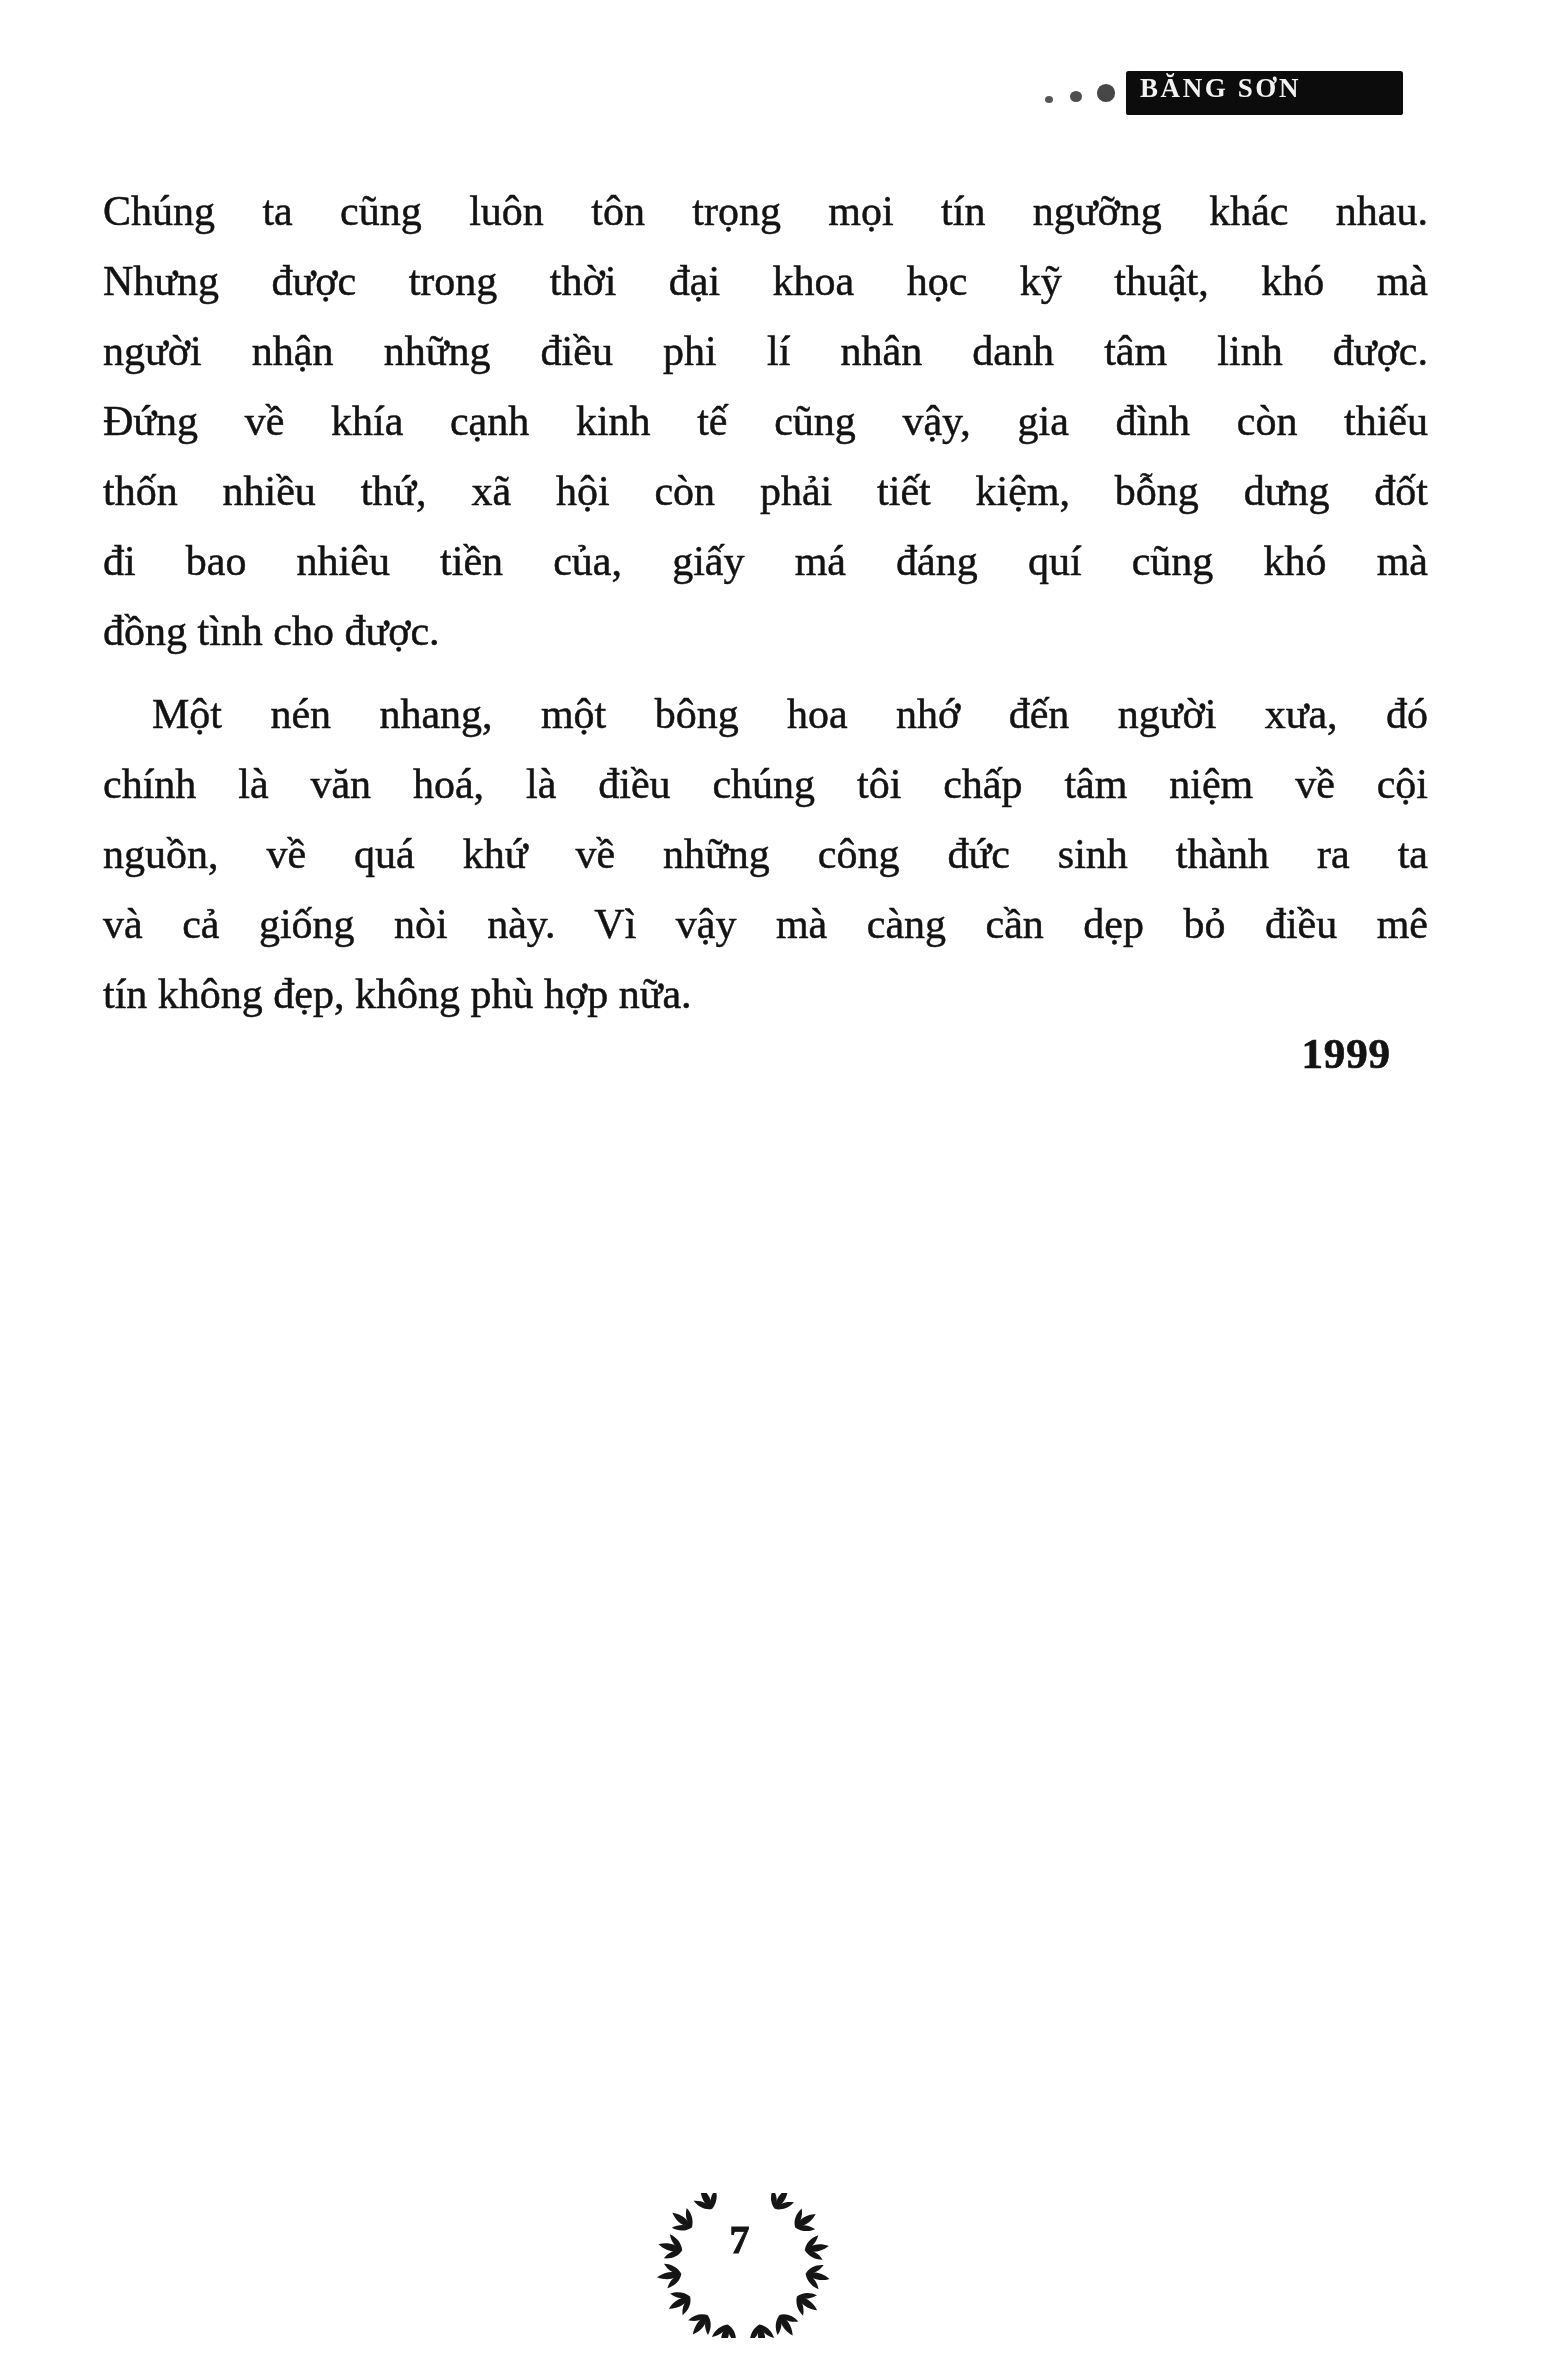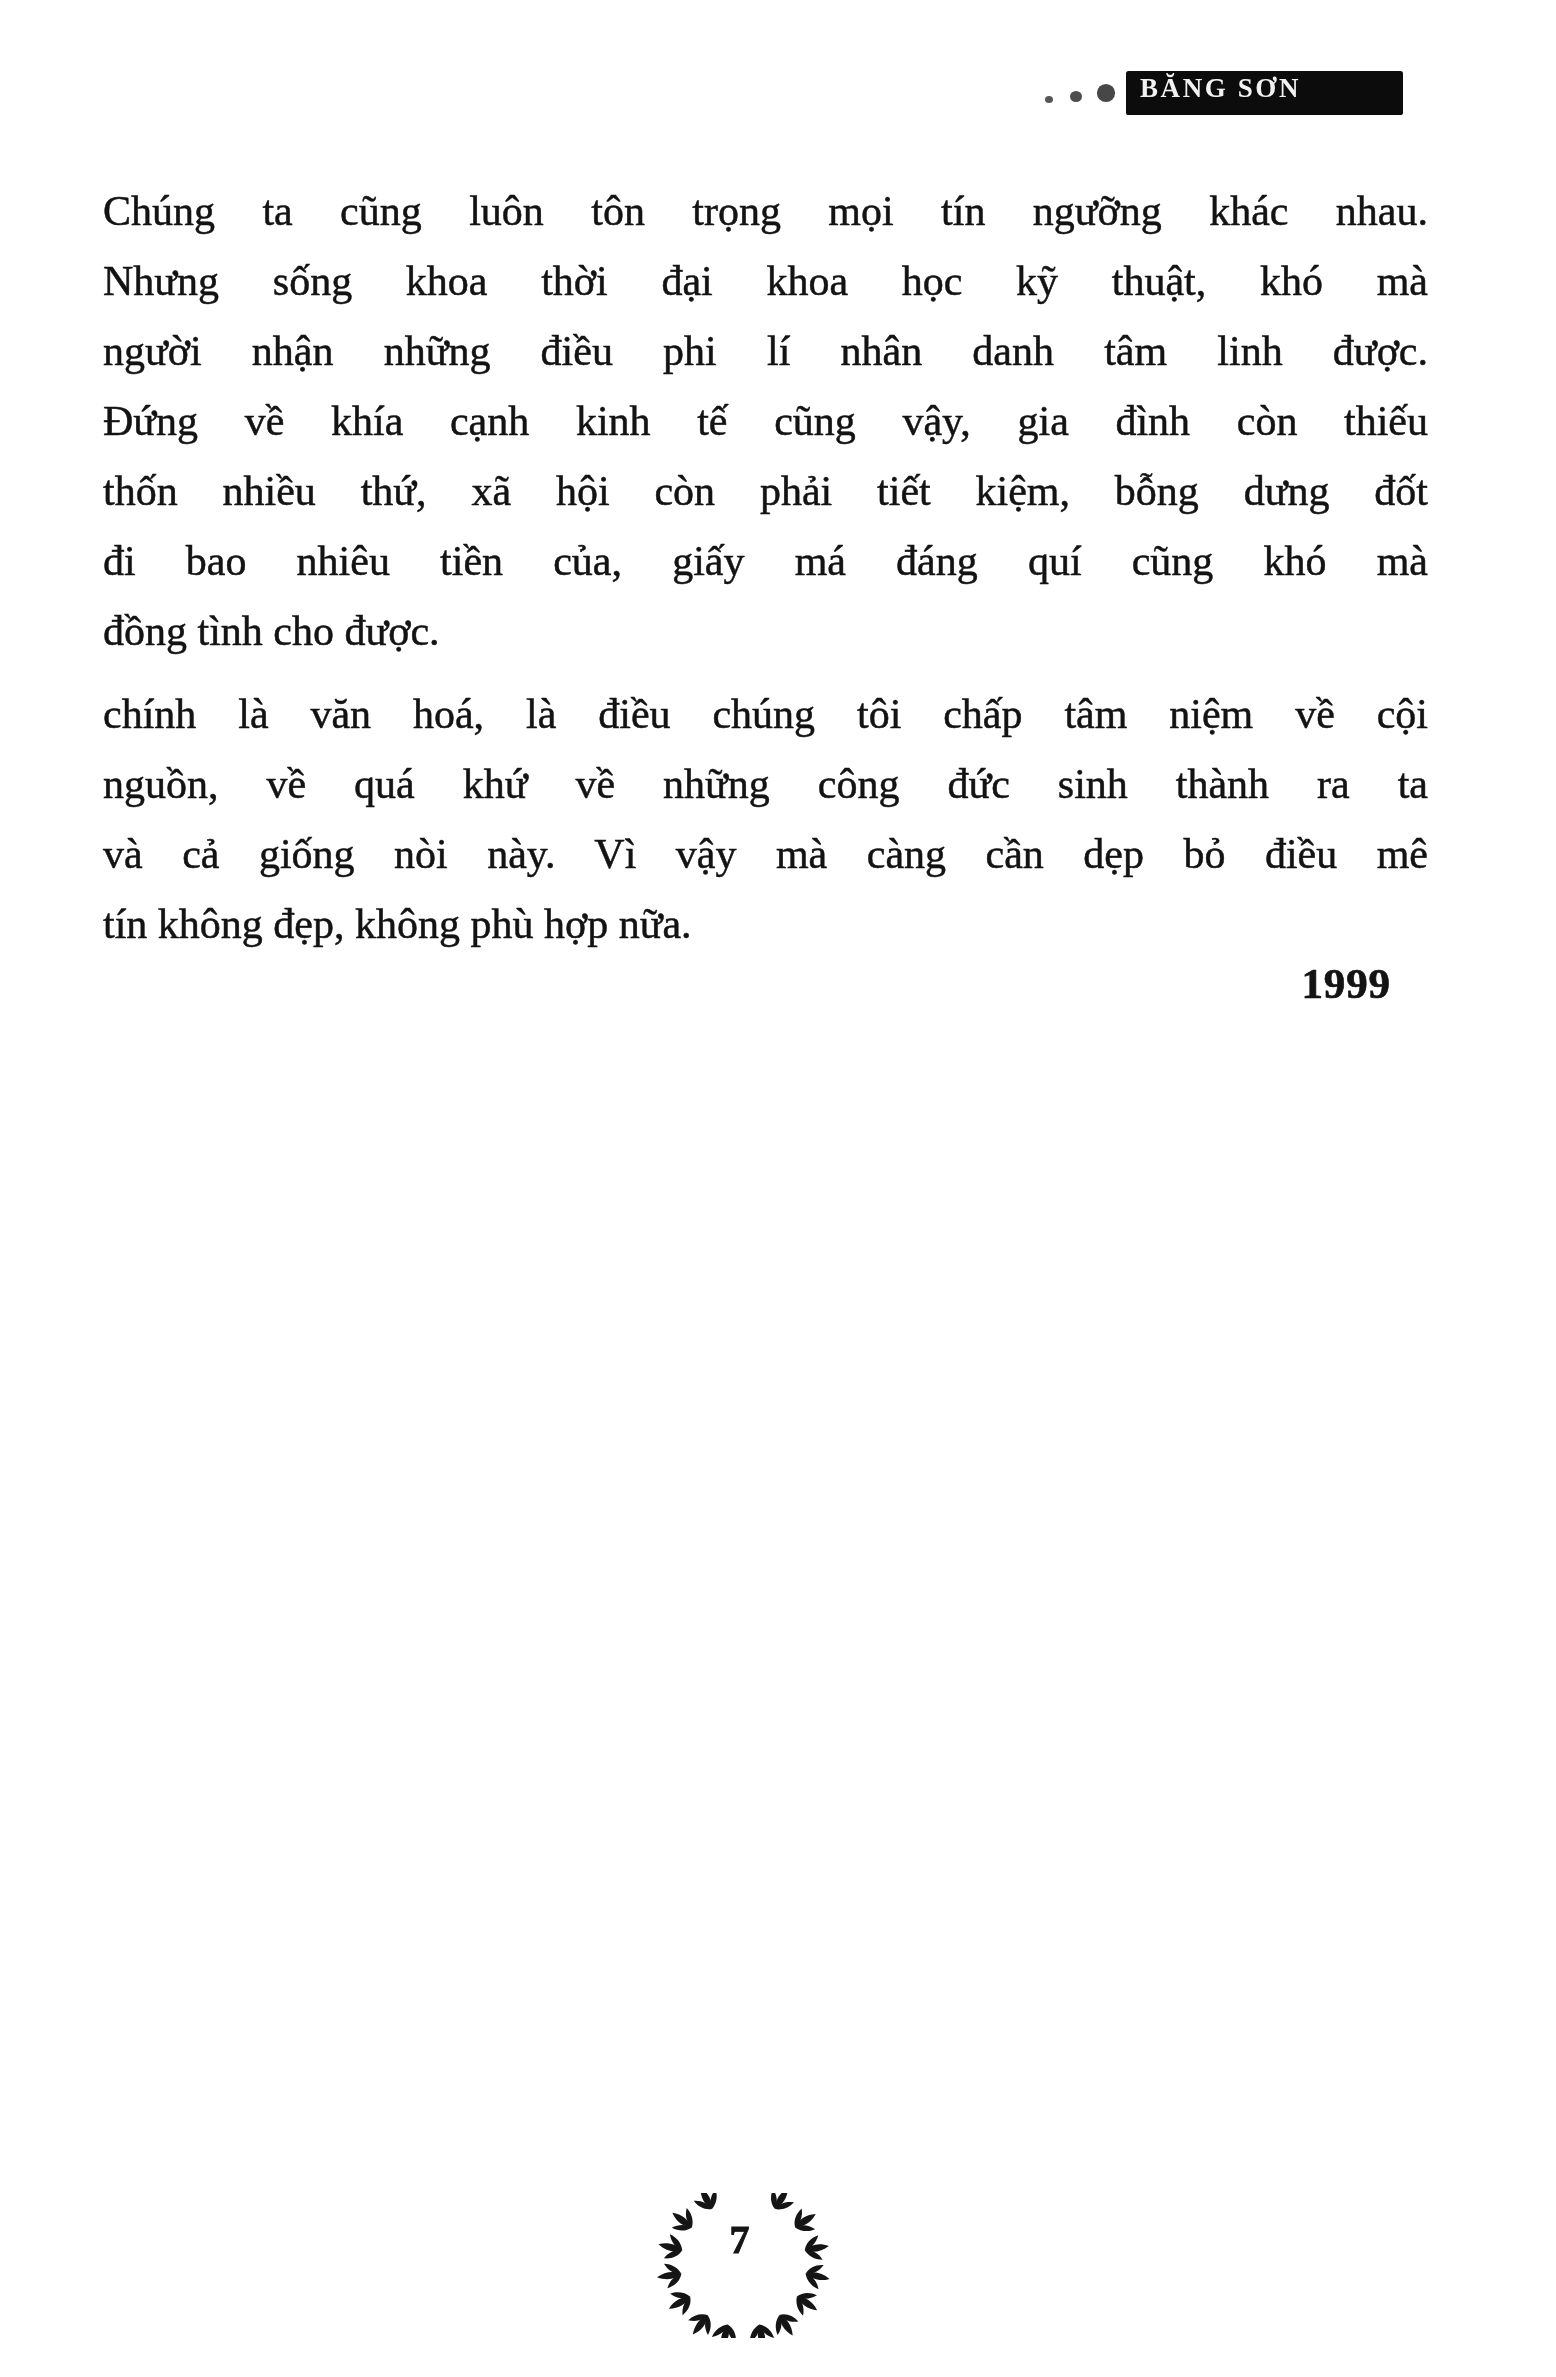--- a/index.html
+++ b/index.html
@@ -110,28 +110,29 @@
     <span class="dot d2"></span>
     <span class="dot d3"></span>
     <div class="author-bar">
       <span>BĂNG SƠN</span>
     </div>
   </div>
 
   <div class="body-text">
     <div class="para">
       <div class="ln just">Chúng ta cũng luôn tôn trọng mọi tín ngưỡng khác nhau.</div>
-      <div class="ln just">Nhưng sống khoa thời đại khoa học kỹ thuật, khó mà</div>
+      <div class="ln just">Nhưng được trong thời đại khoa học kỹ thuật, khó mà</div>
       <div class="ln just">người nhận những điều phi lí nhân danh tâm linh được.</div>
       <div class="ln just">Đứng về khía cạnh kinh tế cũng vậy, gia đình còn thiếu</div>
       <div class="ln just">thốn nhiều thứ, xã hội còn phải tiết kiệm, bỗng dưng đốt</div>
       <div class="ln just">đi bao nhiêu tiền của, giấy má đáng quí cũng khó mà</div>
       <div class="ln end">đồng tình cho được.</div>
     </div>
     <div class="para para2">
+      <div class="ln just indent">Một nén nhang, một bông hoa nhớ đến người xưa, đó</div>
       <div class="ln just">chính là văn hoá, là điều chúng tôi chấp tâm niệm về cội</div>
       <div class="ln just">nguồn, về quá khứ về những công đức sinh thành ra ta</div>
       <div class="ln just">và cả giống nòi này. Vì vậy mà càng cần dẹp bỏ điều mê</div>
       <div class="ln end">tín không đẹp, không phù hợp nữa.</div>
     </div>
     <div class="year">1999</div>
   </div>
 
   <div class="wreath-wrap">
     <svg viewBox="0 0 200 165" xmlns="http://www.w3.org/2000/svg">

